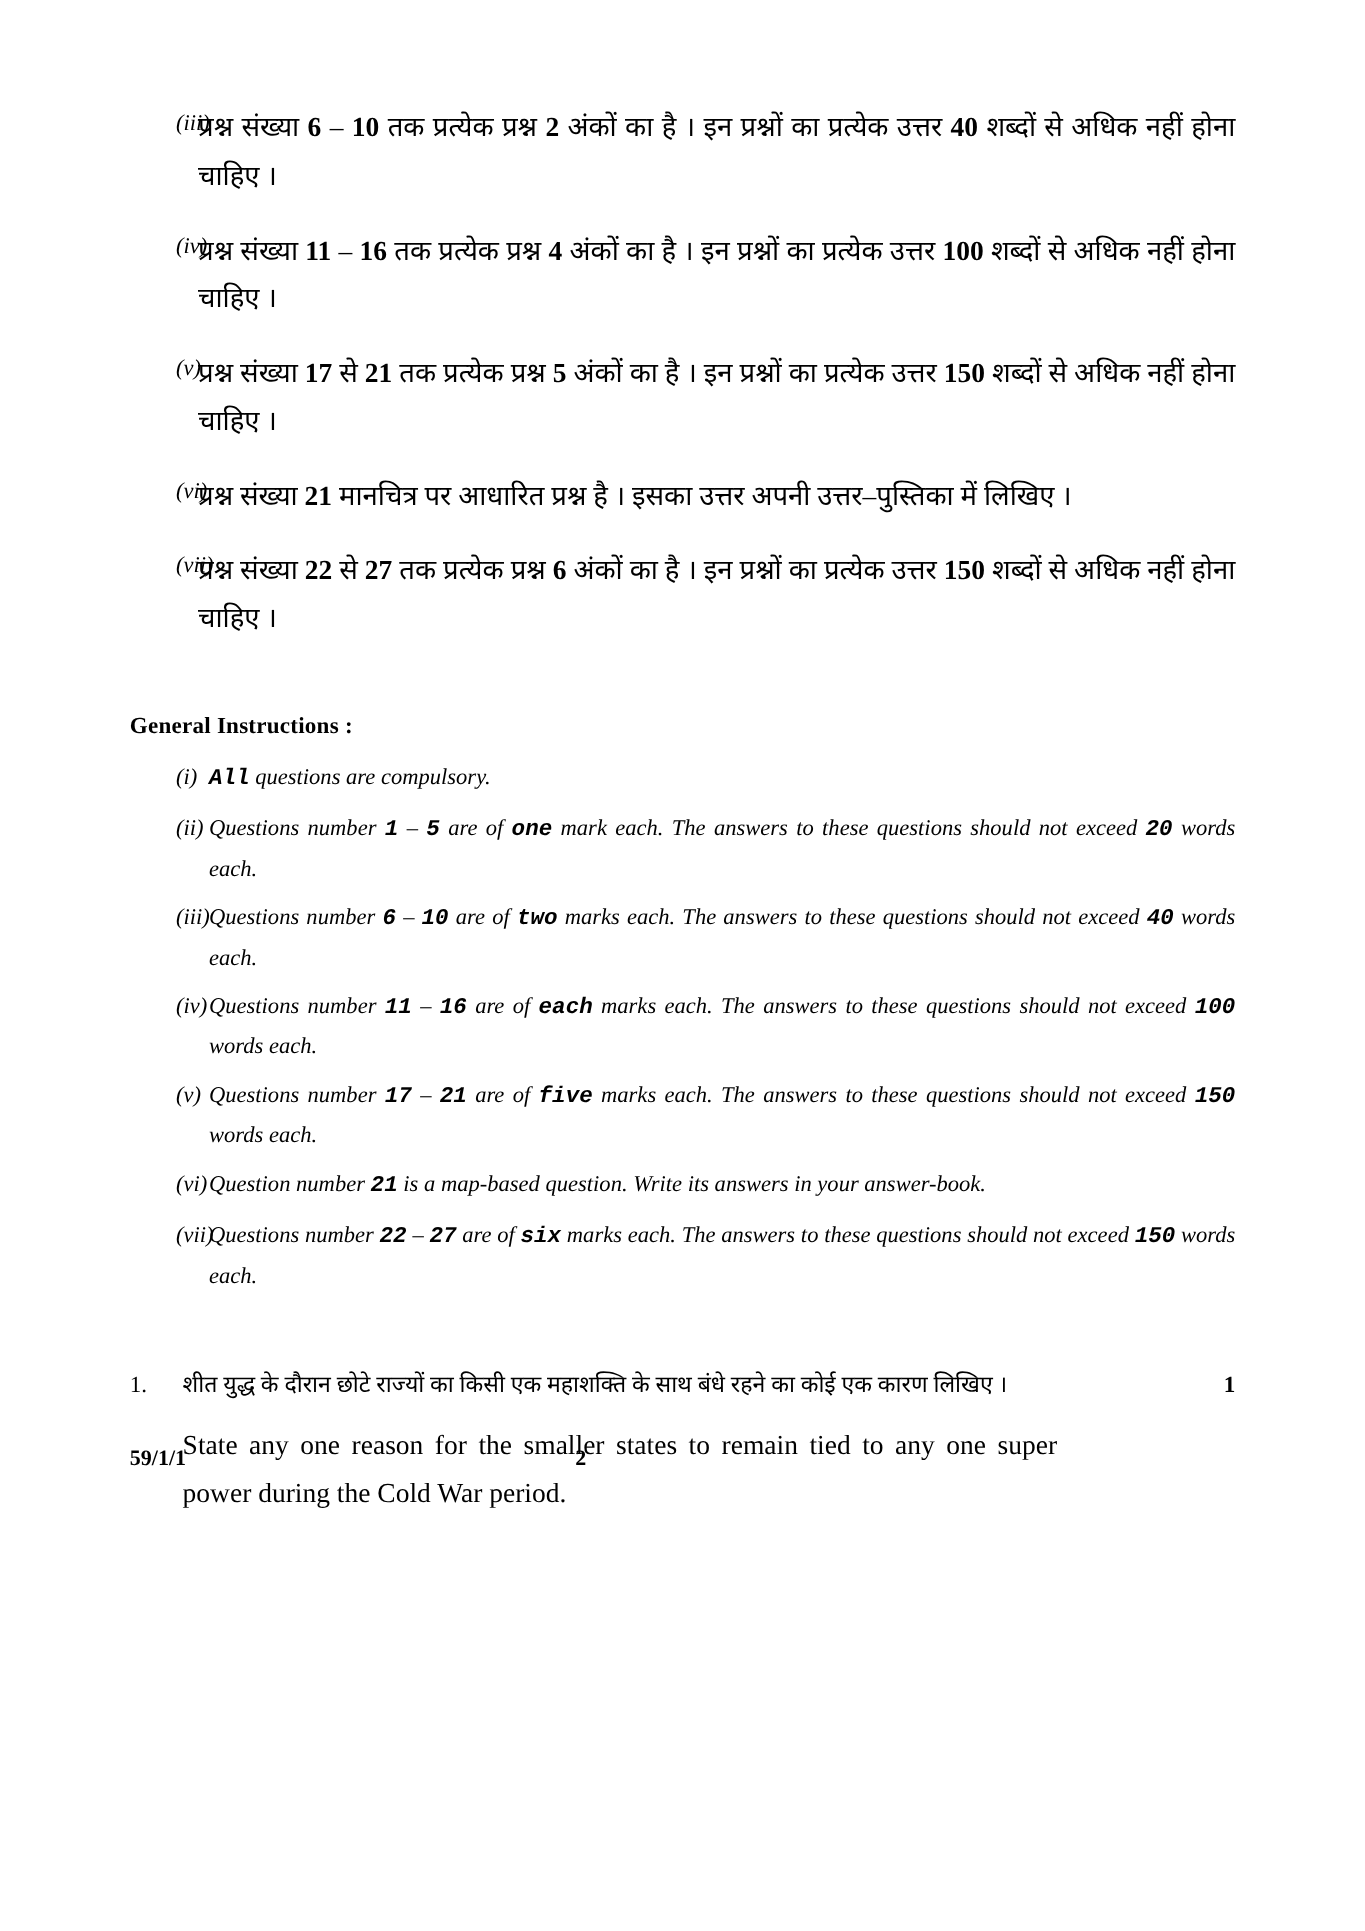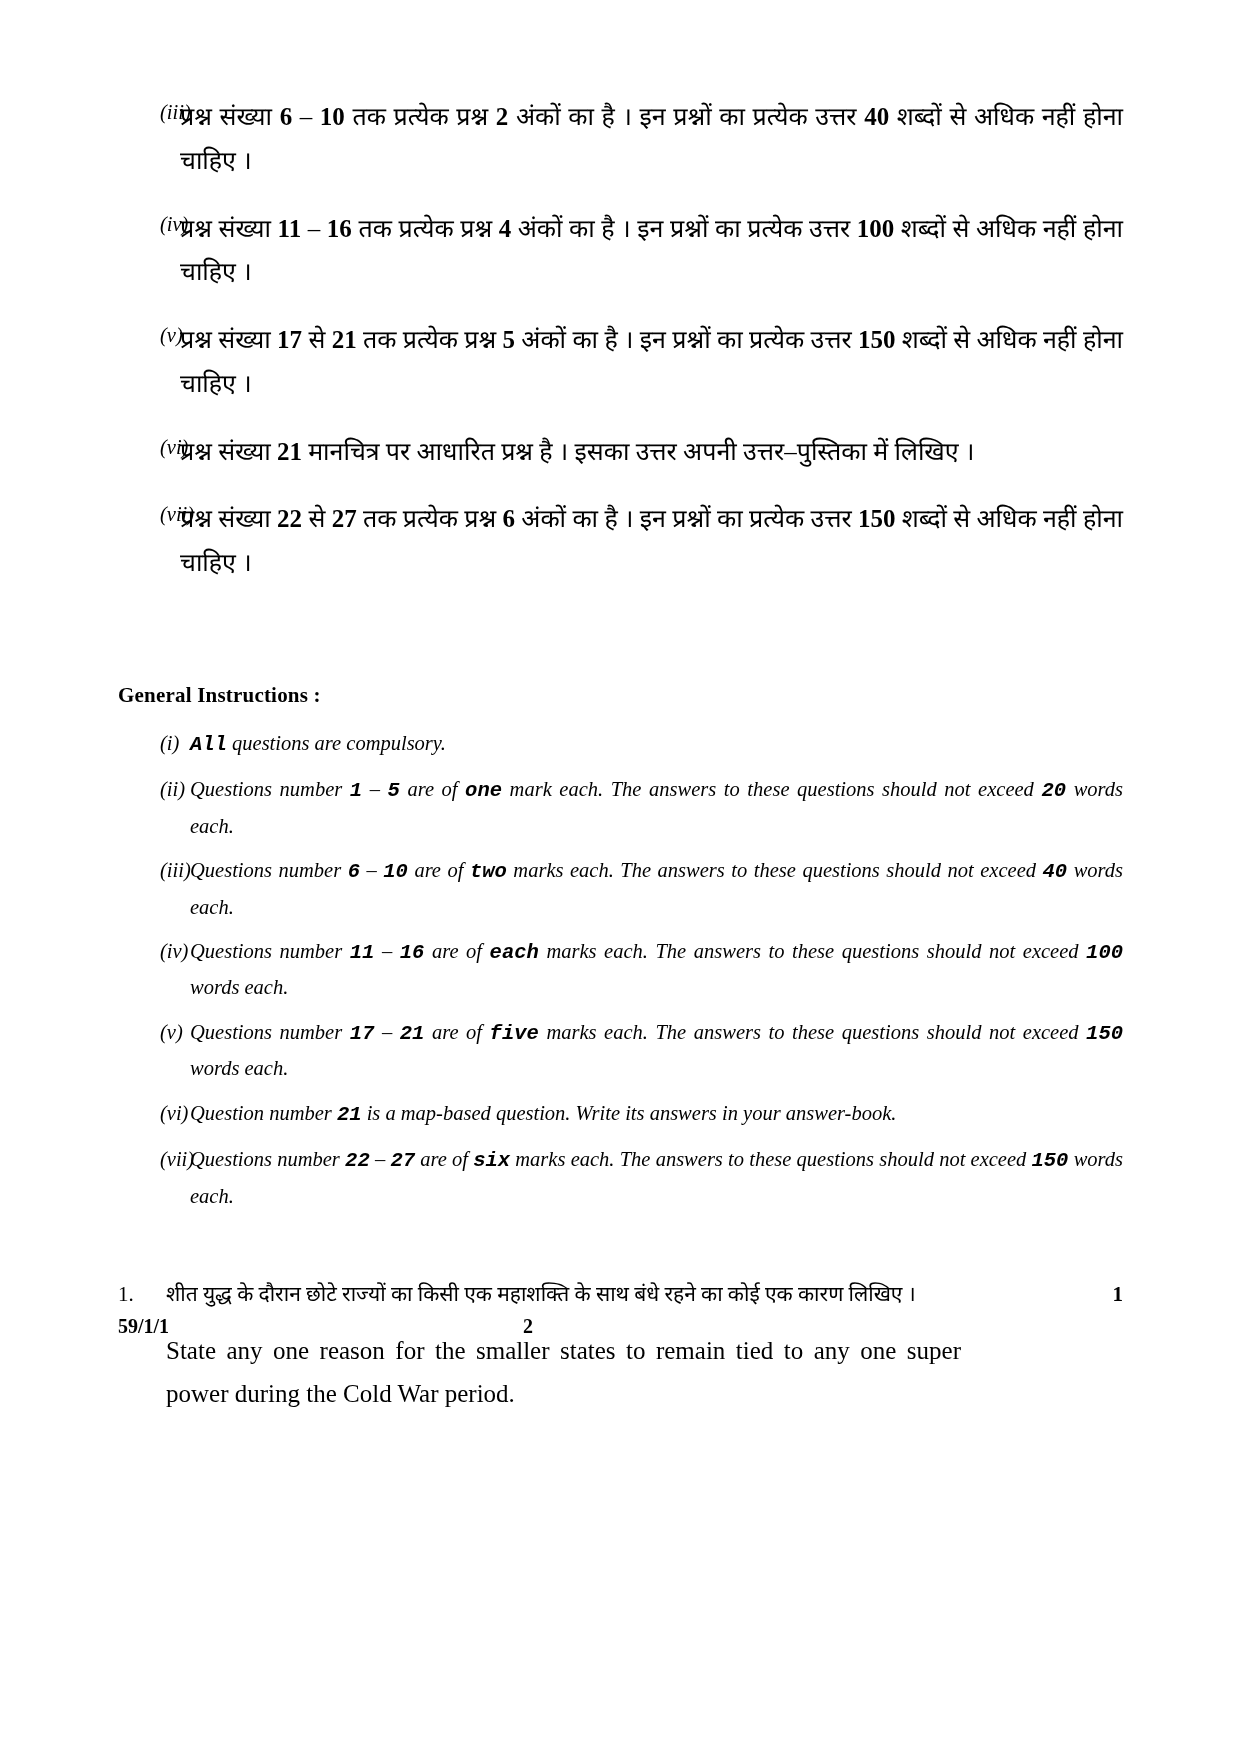--- a/index.html
+++ b/index.html
@@ -54,21 +54,21 @@
     line-height: 1.75;
     text-align: justify;
     font-family: "Liberation Serif", serif;
     font-weight: 500;
   }
 
   
   .gen-heading {
     font-weight: bold;
     font-size: 21px;
-    margin-top: 98px;
+    margin-top: 62px;
     margin-bottom: 18px;
     letter-spacing: 0.2px;
   }
 
   
   .en-list { margin: 0; padding: 0; }
   .en-item {
     display: flex;
     align-items: flex-start;
     margin-bottom: 10px;

